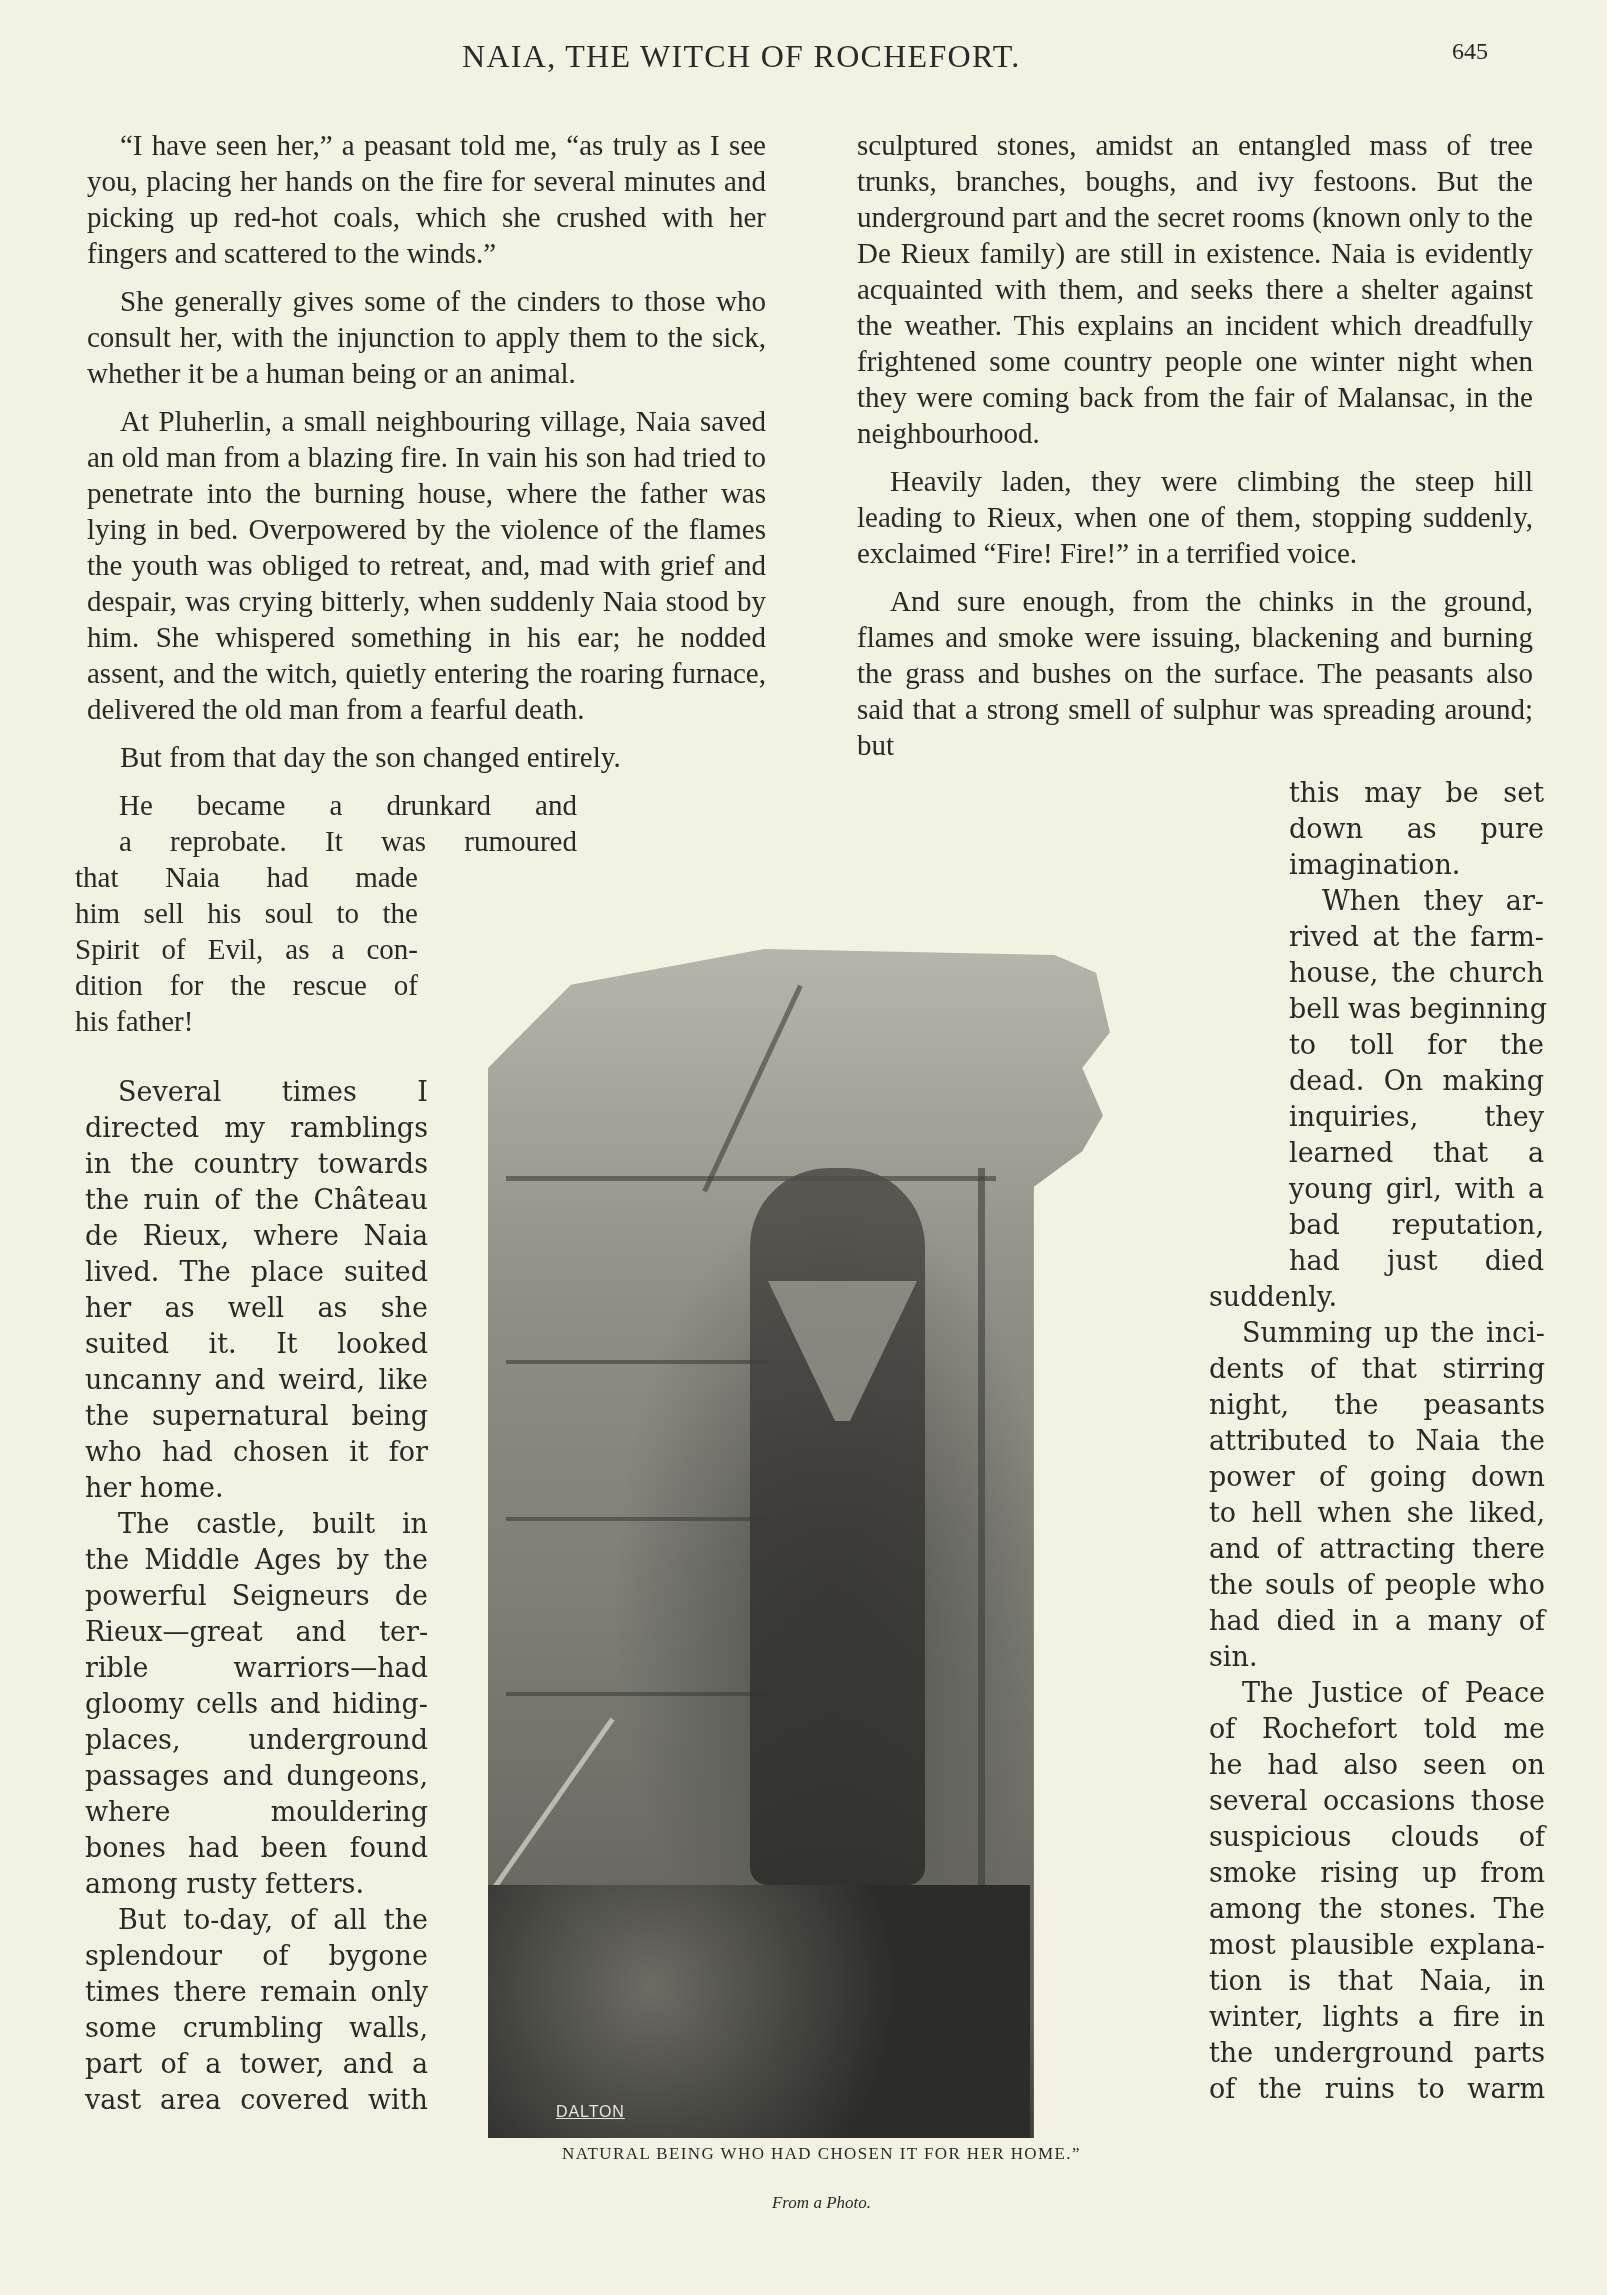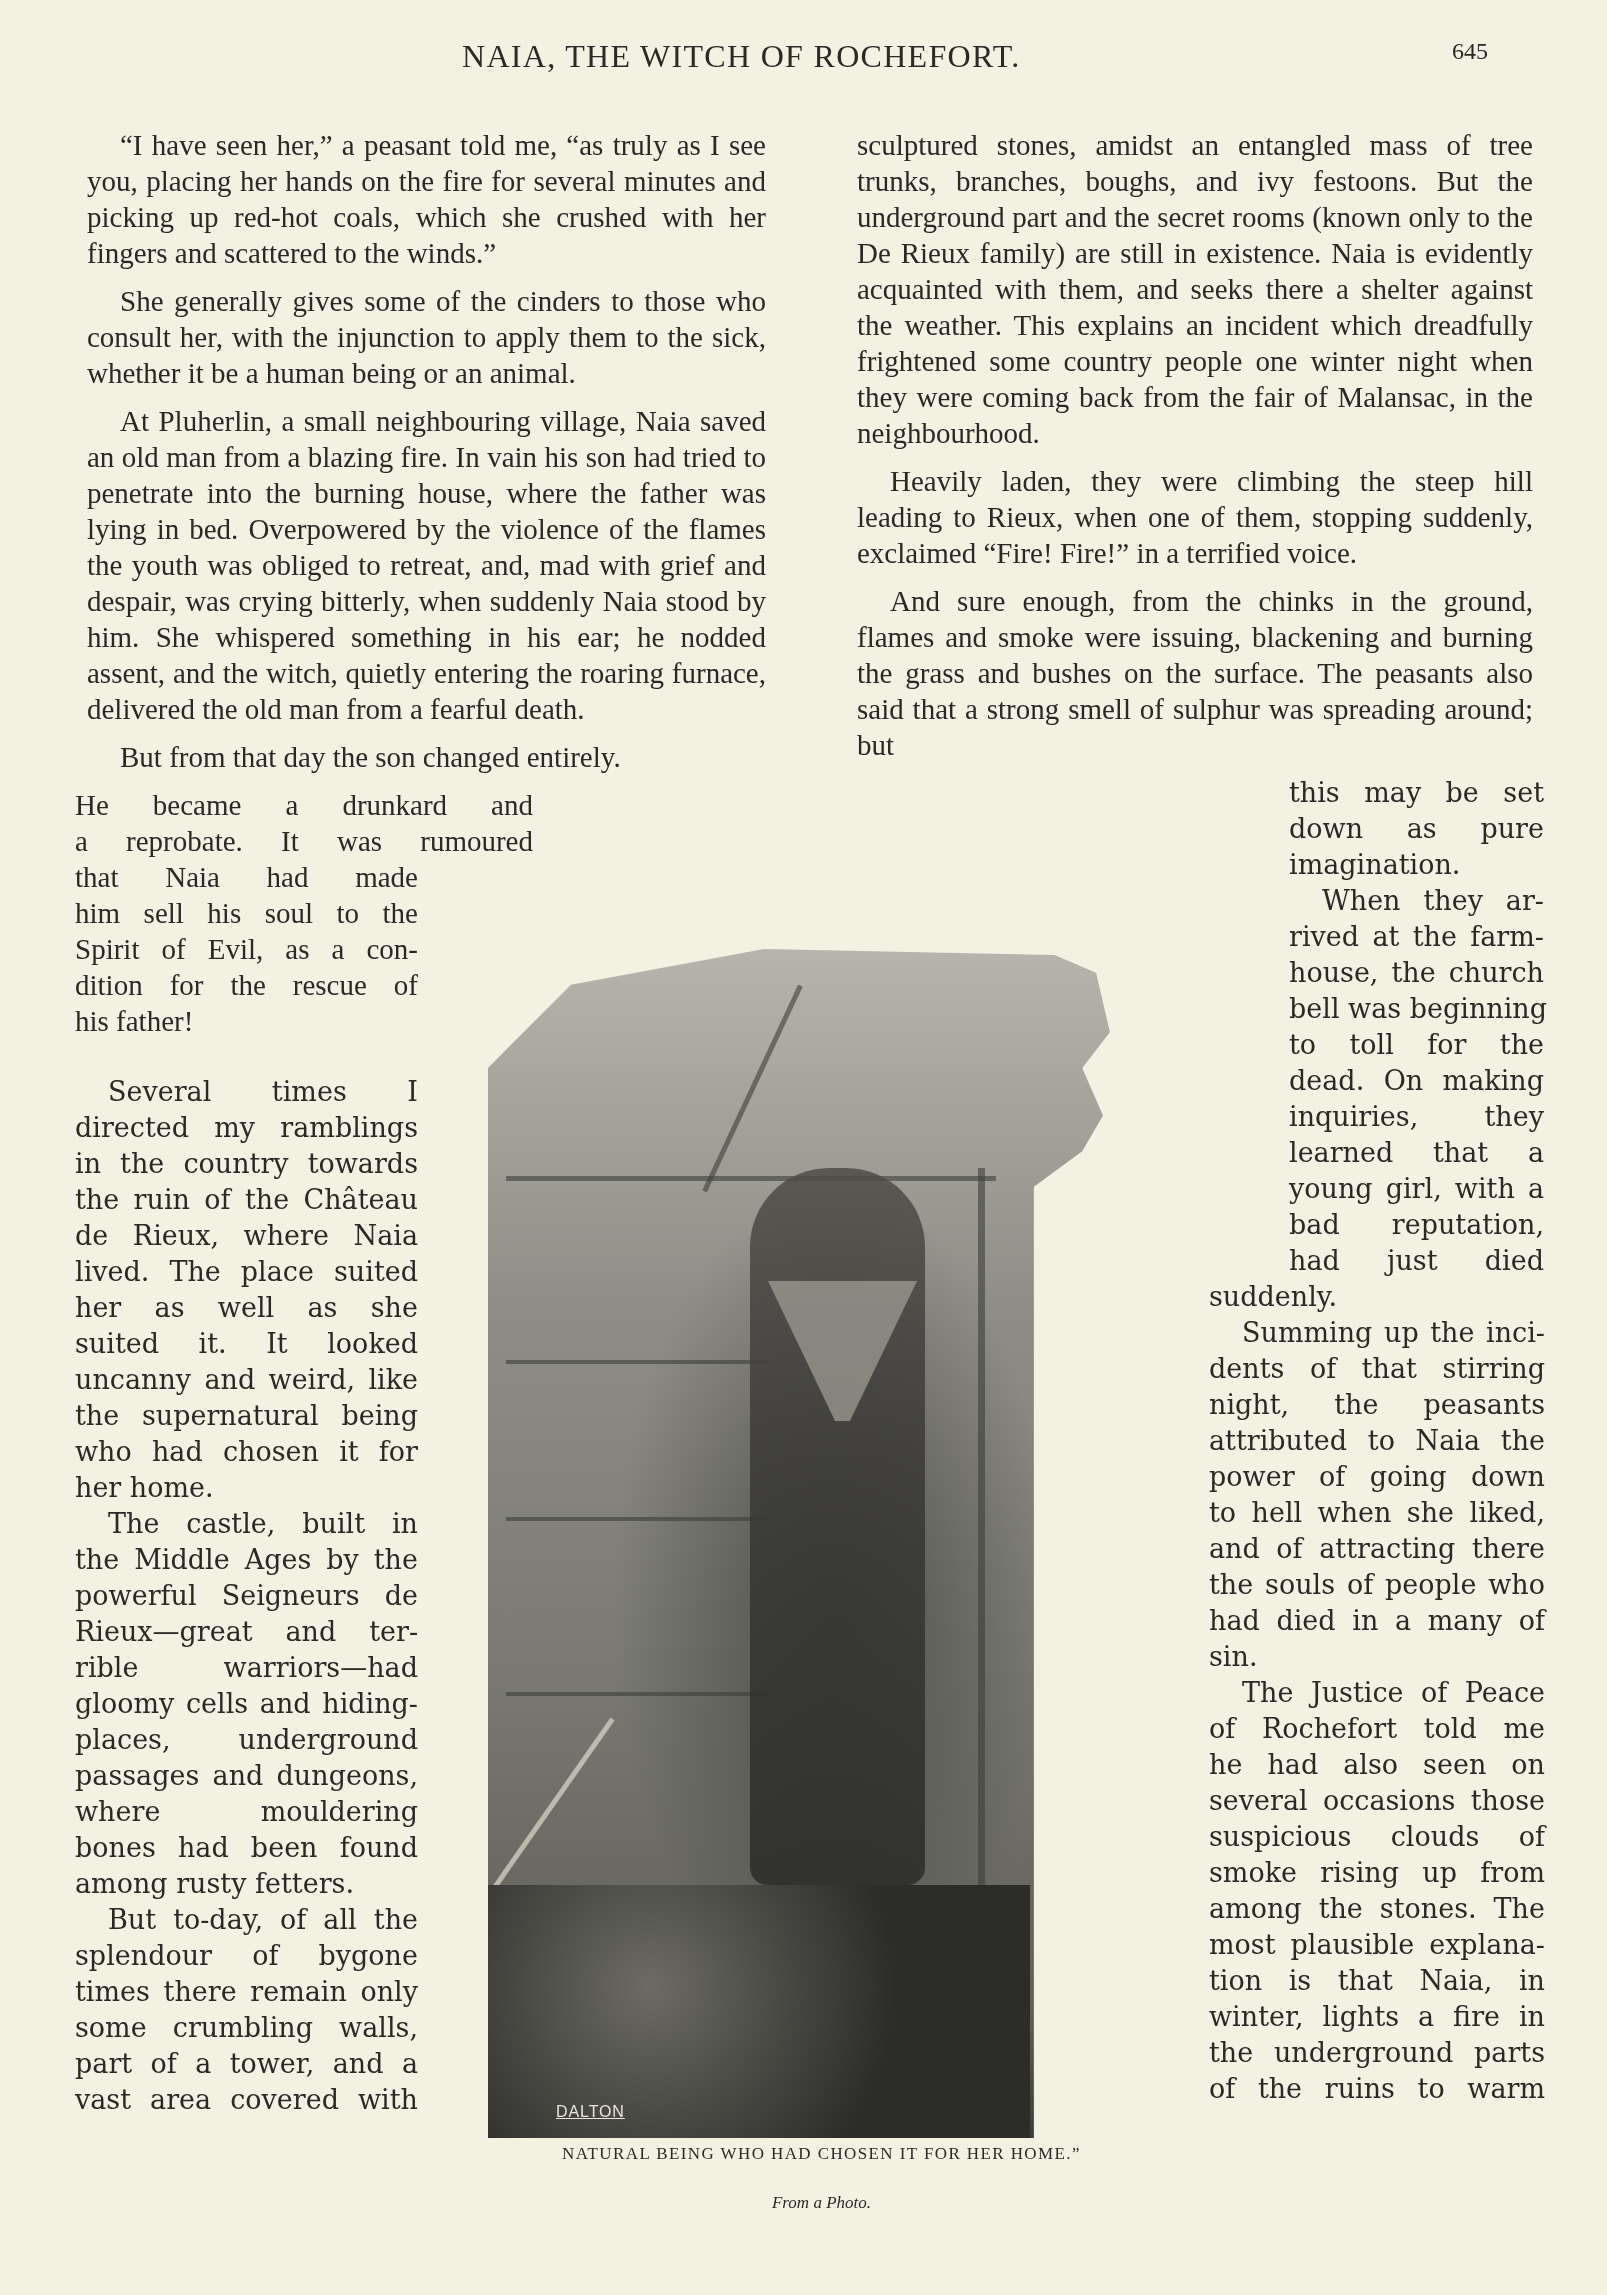--- a/index.html
+++ b/index.html
@@ -17,26 +17,26 @@
     font-family:"Liberation Serif",serif; color:#2b2a27;
   }
   .page-number {
     position:absolute; left:1452px; top:0; font-size:24px;
   }
   .col { position:absolute; font-size:29px; line-height:36px; }
   .col p { margin:12px; text-align:justify; text-align-last:left; hyphens:none; }
   .col p.indent { text-indent:33px; }
   .left-col { left:75px; top:115px; width:703px; }
   .right-col { left:845px; top:115px; width:700px; }
-  .narrow-l { width:458px; }
+  .narrow-l { width:458px;margin-left:44px; }
   .narrow-l2 { width:343px; }
   .ll { display:block; text-align:justify; text-align-last:justify; white-space:nowrap; }
   .ll.last { text-align-last:left; }
   .ll.ind { padding-left:33px; }
-  .wide-font { font-family:"DejaVu Serif",serif; font-size:27px; }
+  .wide-font { font-family:"DejaVu Serif",serif; font-size:27px;margin-left:10px; }
 
   .figure { position:absolute; left:488px; top:949px; width:691px; height:1189px; }
   .photo {
     position:absolute; left:0; top:0; width:691px; height:1189px;
     clip-path: polygon(0% 10%, 12% 3%, 40% 0%, 82% 0.5%, 88% 2%, 90% 7%, 86% 10%, 89% 14%, 86% 17%, 79% 20%, 79% 100%, 0% 100%);
     background:
       radial-gradient(ellipse at 50% 55%, rgba(40,40,38,0.55) 0%, rgba(40,40,38,0) 45%),
       linear-gradient(180deg, #b6b5ab 0%, #8f8e86 30%, #7a7a73 60%, #5f5e58 90%, #3c3c38 100%);
   }
   .stone-line { position:absolute; background:#3e3d39; opacity:0.6; }

